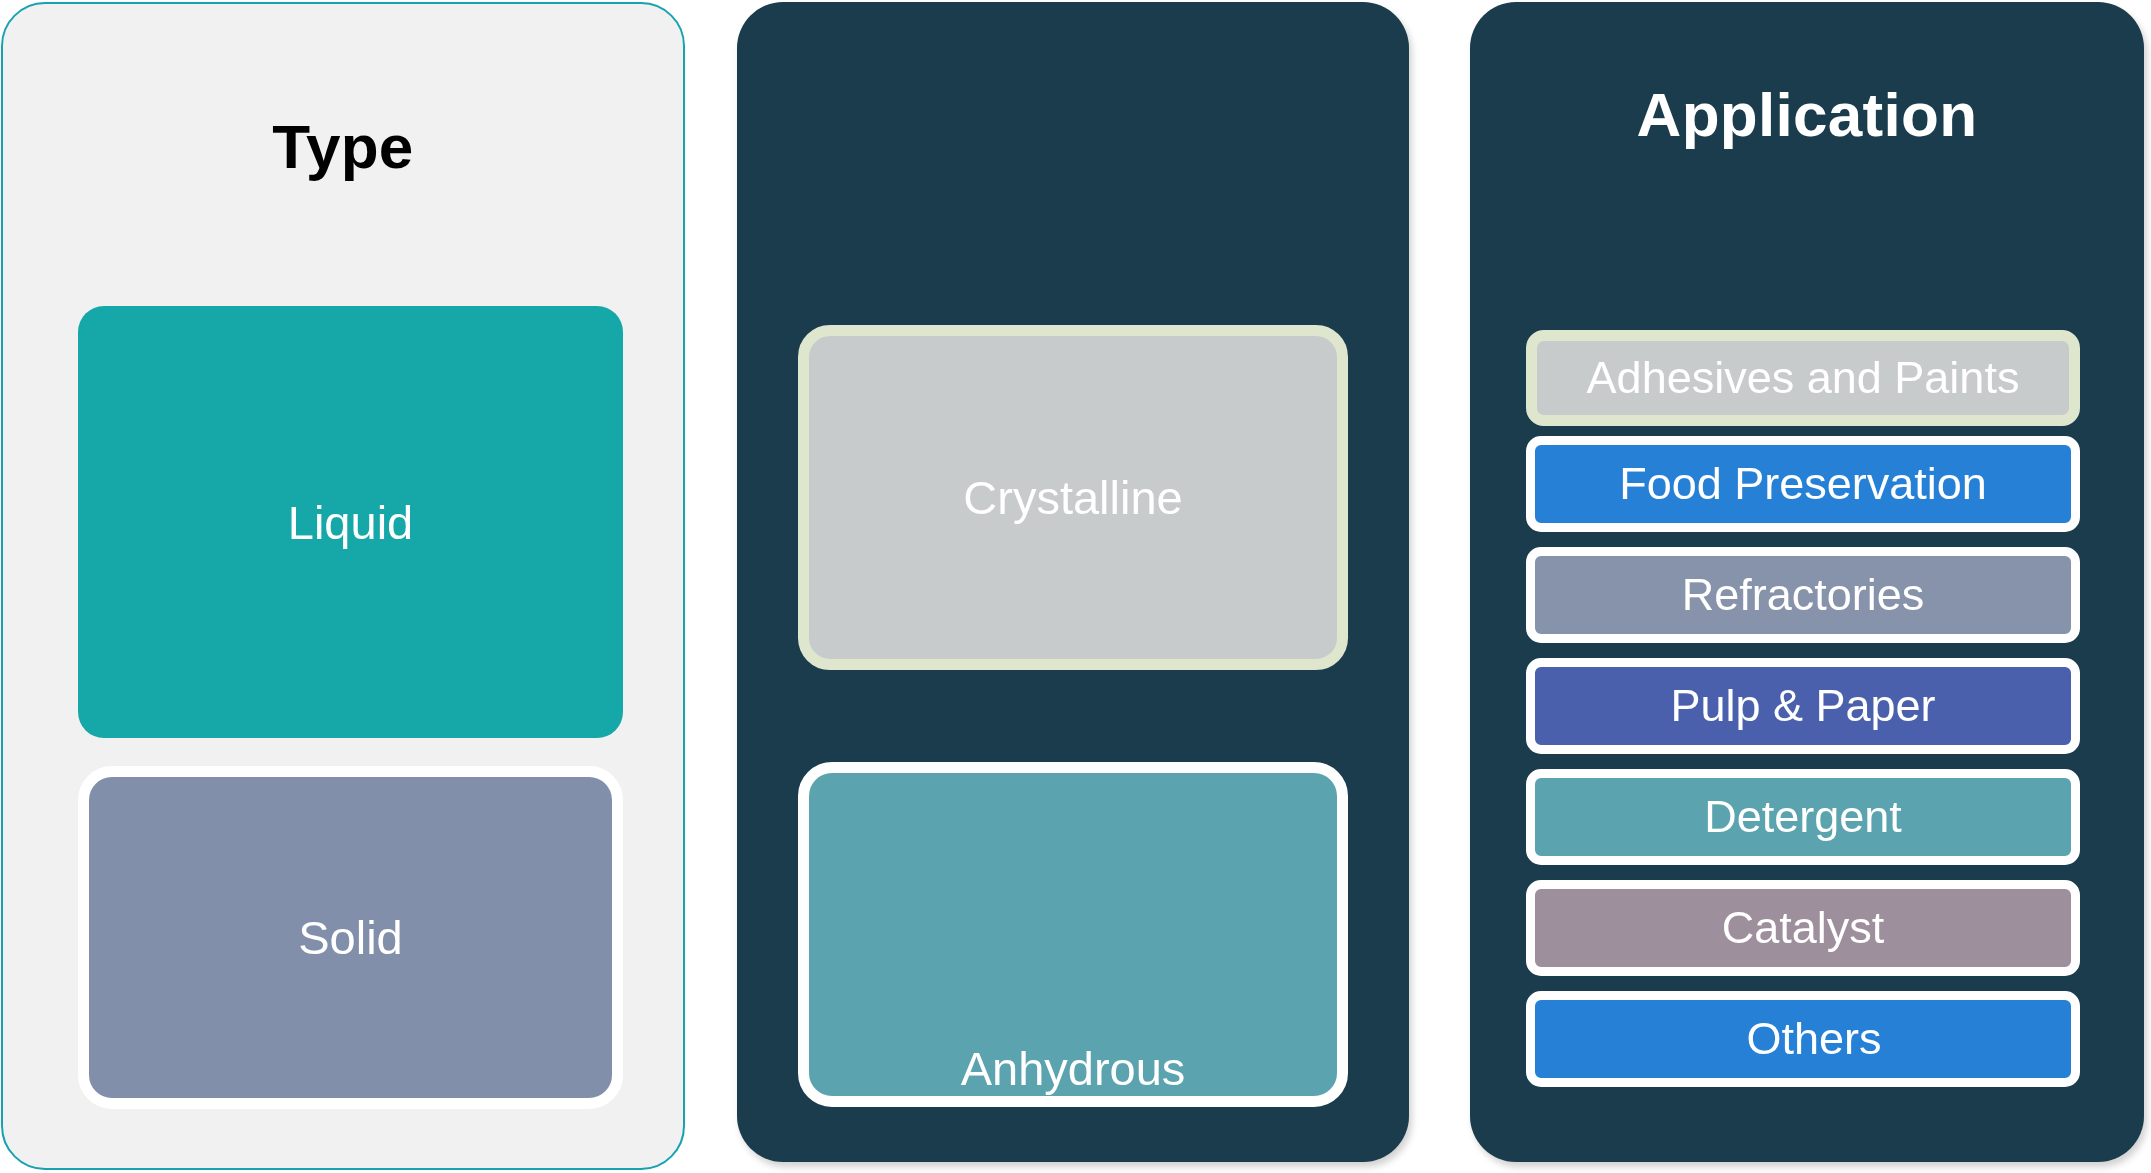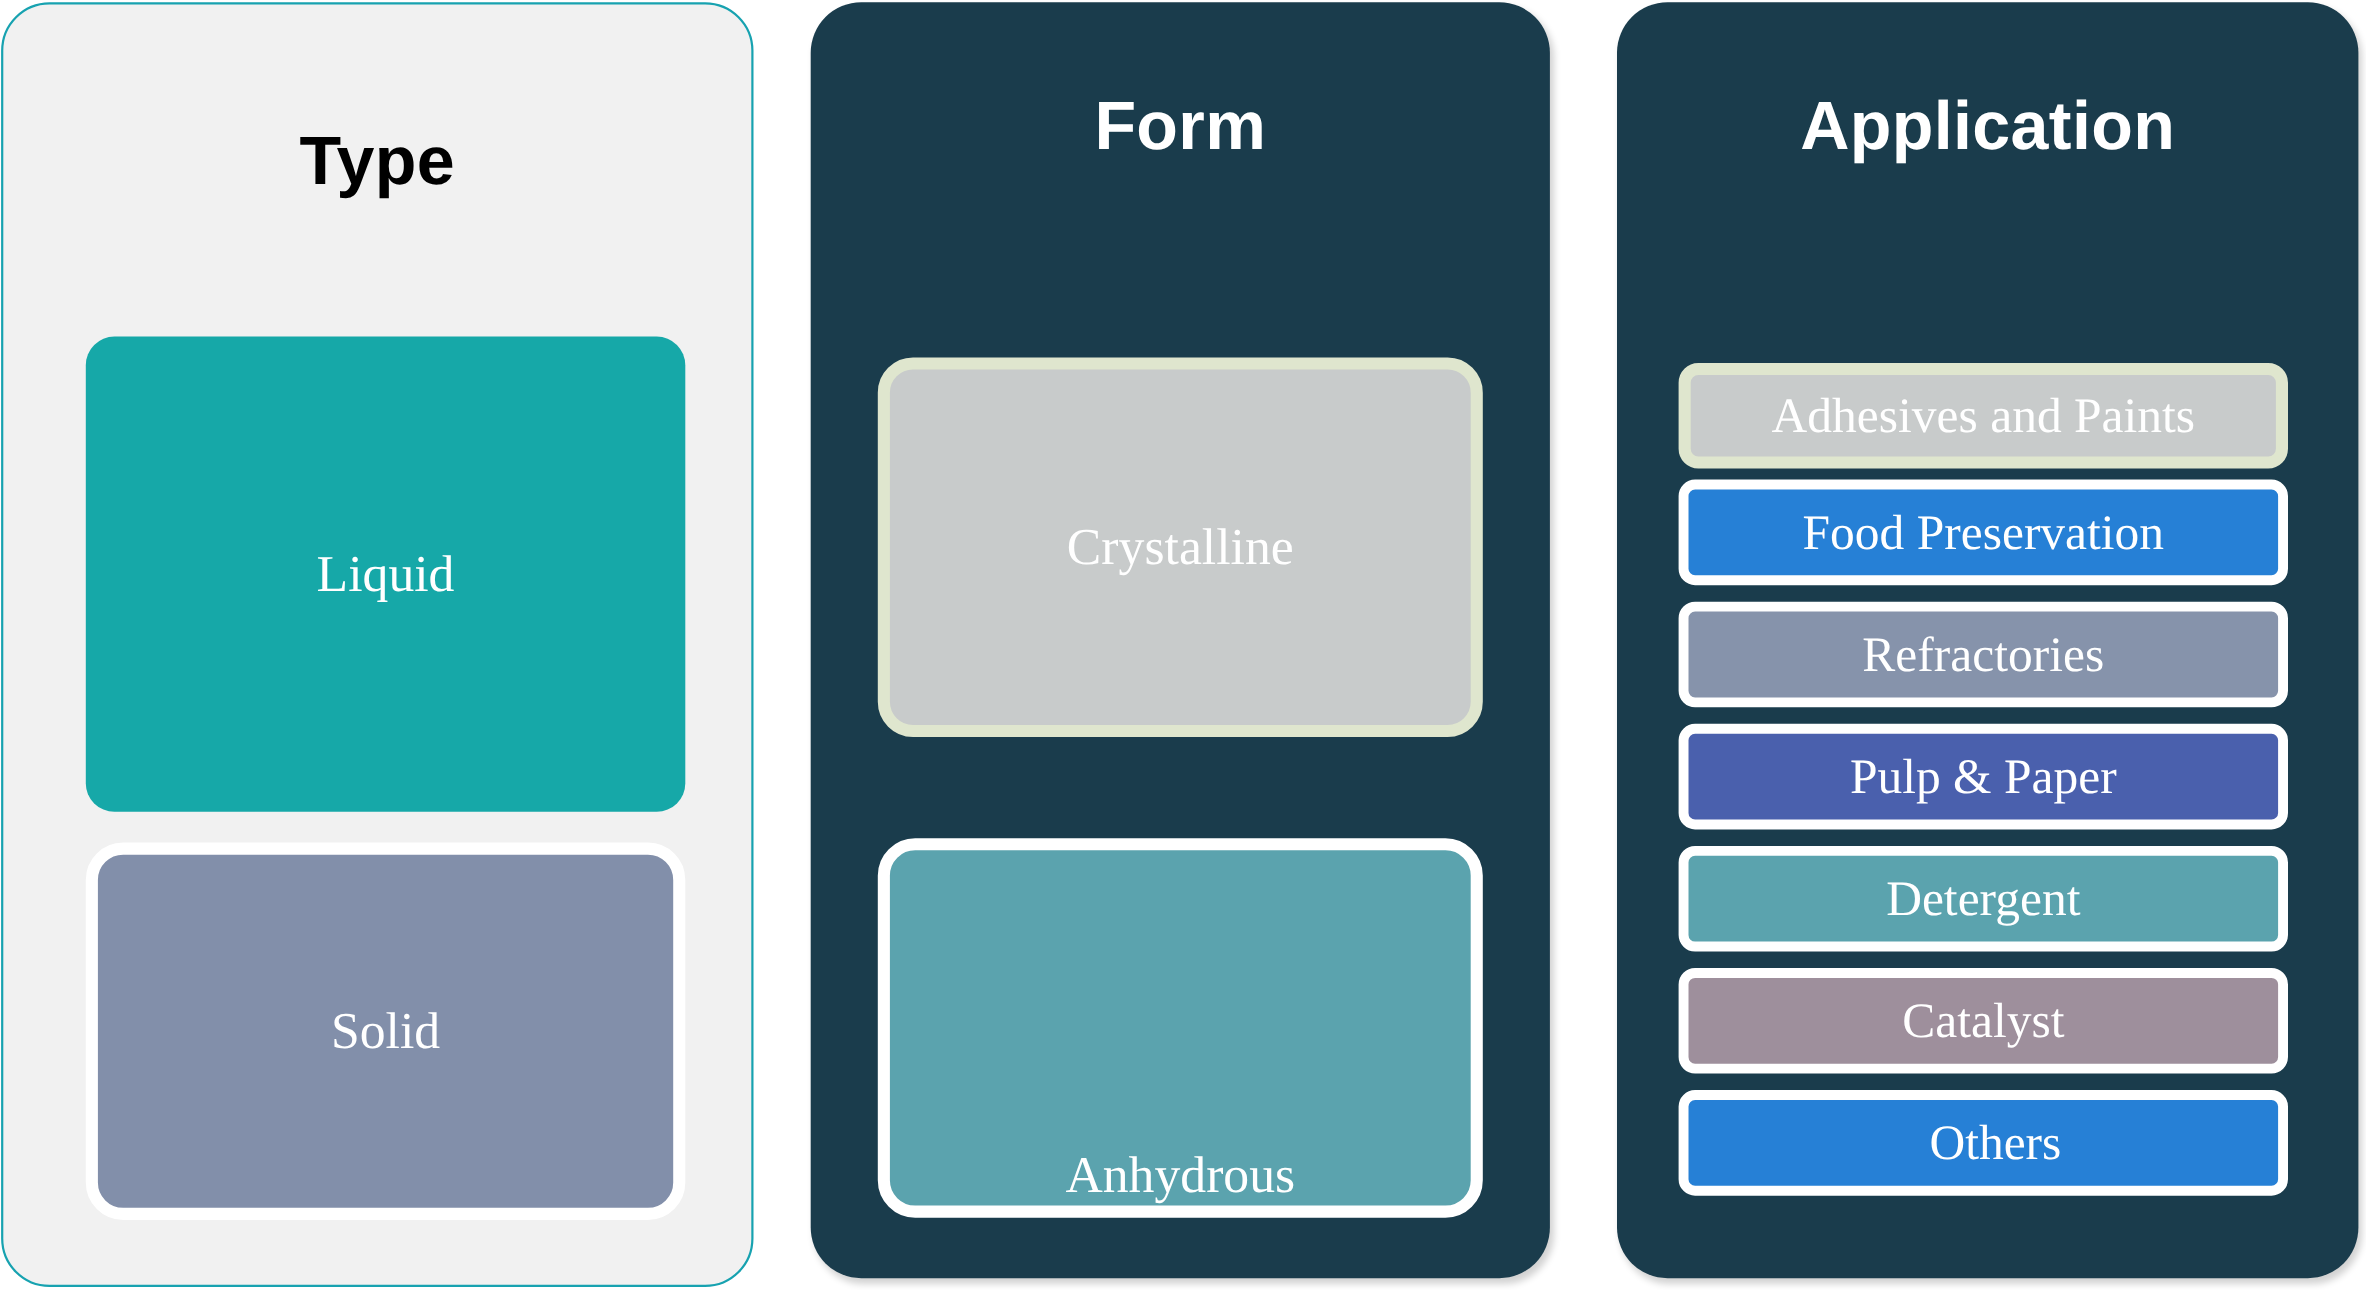--- a/index.html
+++ b/index.html
@@ -80,21 +80,20 @@
 
   
   .box {
     position: absolute;
     box-sizing: border-box;
     display: flex;
     align-items: center;
     justify-content: center;
     color: #FFFFFF;
     text-align: center;
-    font-family: Liberation Serif, serif;
   }
 
   
   .type-box {
     left: 75px;
     width: 545px;
     font-size: 47px;
     border-radius: 26px;
   }
   #box-liquid {
@@ -158,21 +157,20 @@
     <div class="panel-title">Type</div>
     <div class="box type-box" id="box-liquid">
       <span>Liquid</span>
     </div>
     <div class="box type-box" id="box-solid">
       <span>Solid</span>
     </div>
   </div>
 
   <div class="panel" id="panel-form">
-    <div class="panel-title">Form</div>
     <div class="box form-box" id="box-crystalline">
       <span>Crystalline</span>
     </div>
     <div class="box form-box" id="box-anhydrous">
       <span>Anhydrous</span>
     </div>
   </div>
 
   <div class="panel" id="panel-application">
     <div class="panel-title">Application</div>

